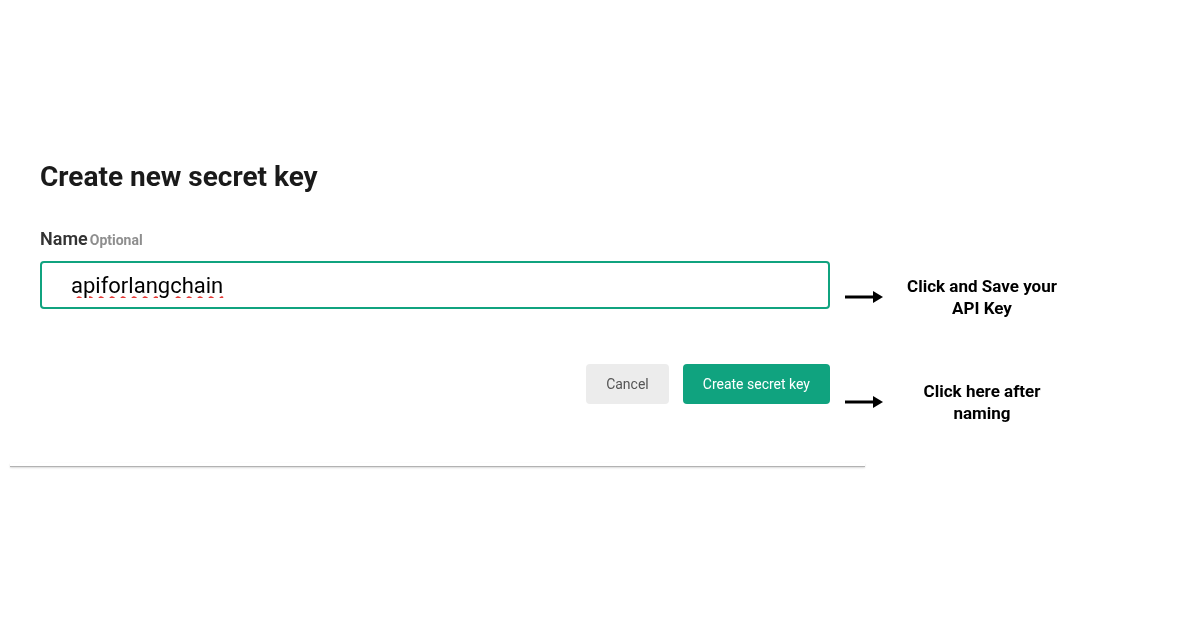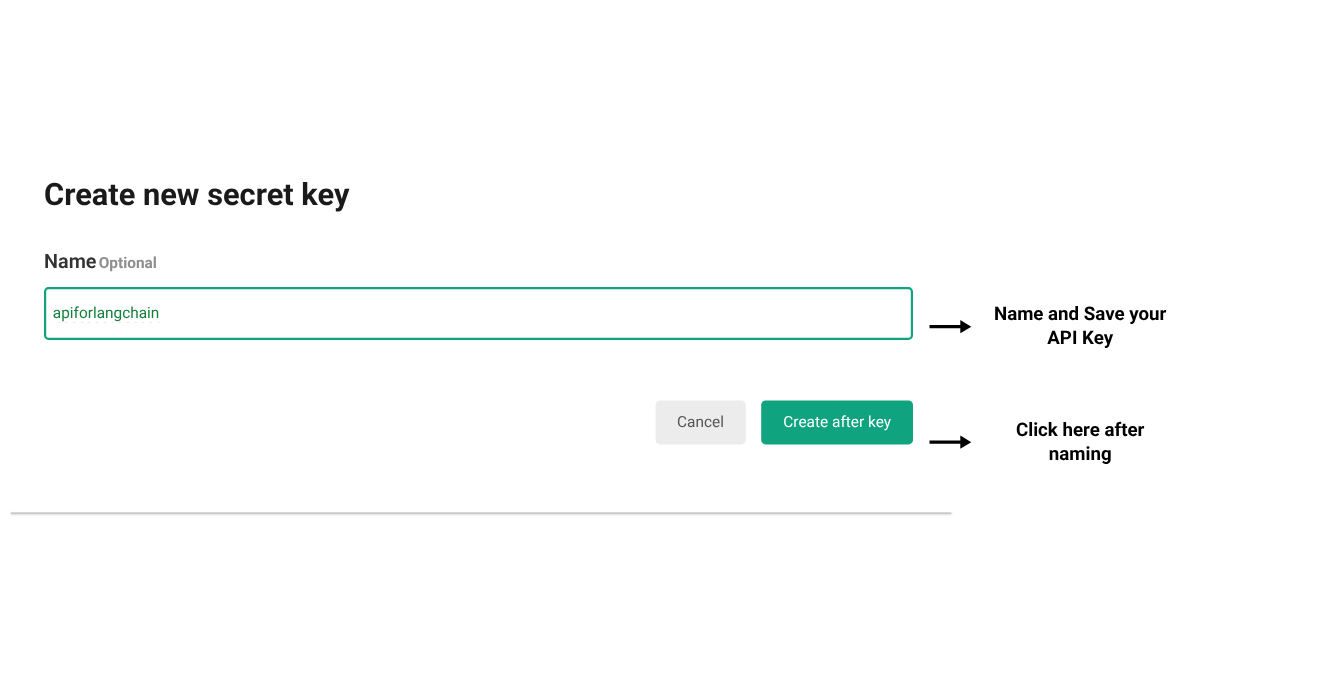--- a/index.html
+++ b/index.html
@@ -41,24 +41,24 @@
       color: #333333;
     }
     .field-optional {
       font-size: 14px;
       font-weight: 700;
       color: #8e8e8e;
     }
     .text-input {
       width: 790px;
       height: 48px;
-      padding: 10px 6px;
-      font-size: 14px;
+      padding: 10px 29px;
+      font-size: 22px;
       font-family: inherit;
-      color: #15803d;
+      color: #000000;
       background: #ffffff;
       border: 2px solid #10a37f;
       border-radius: 4px;
       outline: none;
       text-decoration-line: underline;
       text-decoration-style: wavy;
       text-decoration-color: #e53935;
       text-underline-offset: 3px;
     }
     .button-row {
@@ -129,32 +129,32 @@
 
   <div class="field-label-row">
     <span class="field-label">Name</span>
     <span class="field-optional">Optional</span>
   </div>
 
   <input type="text" class="text-input" value="apiforlangchain" style="">
 
   <div class="button-row">
     <button class="btn btn-cancel">Cancel</button>
-    <button class="btn btn-primary">Create after key</button>
+    <button class="btn btn-primary">Create secret key</button>
   </div>
 </div>
 
 <div class="bottom-shadow"></div>
 
 <div class="annotation annotation-1">
   <svg class="arrow" viewBox="0 0 40 18">
     <line x1="2" y1="9" x2="32" y2="9" stroke="#000000" stroke-width="3"></line>
     <polygon points="30,3 40,9 30,15" fill="#000000"></polygon>
   </svg>
-  <div class="annotation-text">Name and Save your API Key</div>
+  <div class="annotation-text">Click and Save your API Key</div>
 </div>
 
 <div class="annotation annotation-2">
   <svg class="arrow" viewBox="0 0 40 18">
     <line x1="2" y1="9" x2="32" y2="9" stroke="#000000" stroke-width="3"></line>
     <polygon points="30,3 40,9 30,15" fill="#000000"></polygon>
   </svg>
   <div class="annotation-text">Click here after naming</div>
 </div>
 

